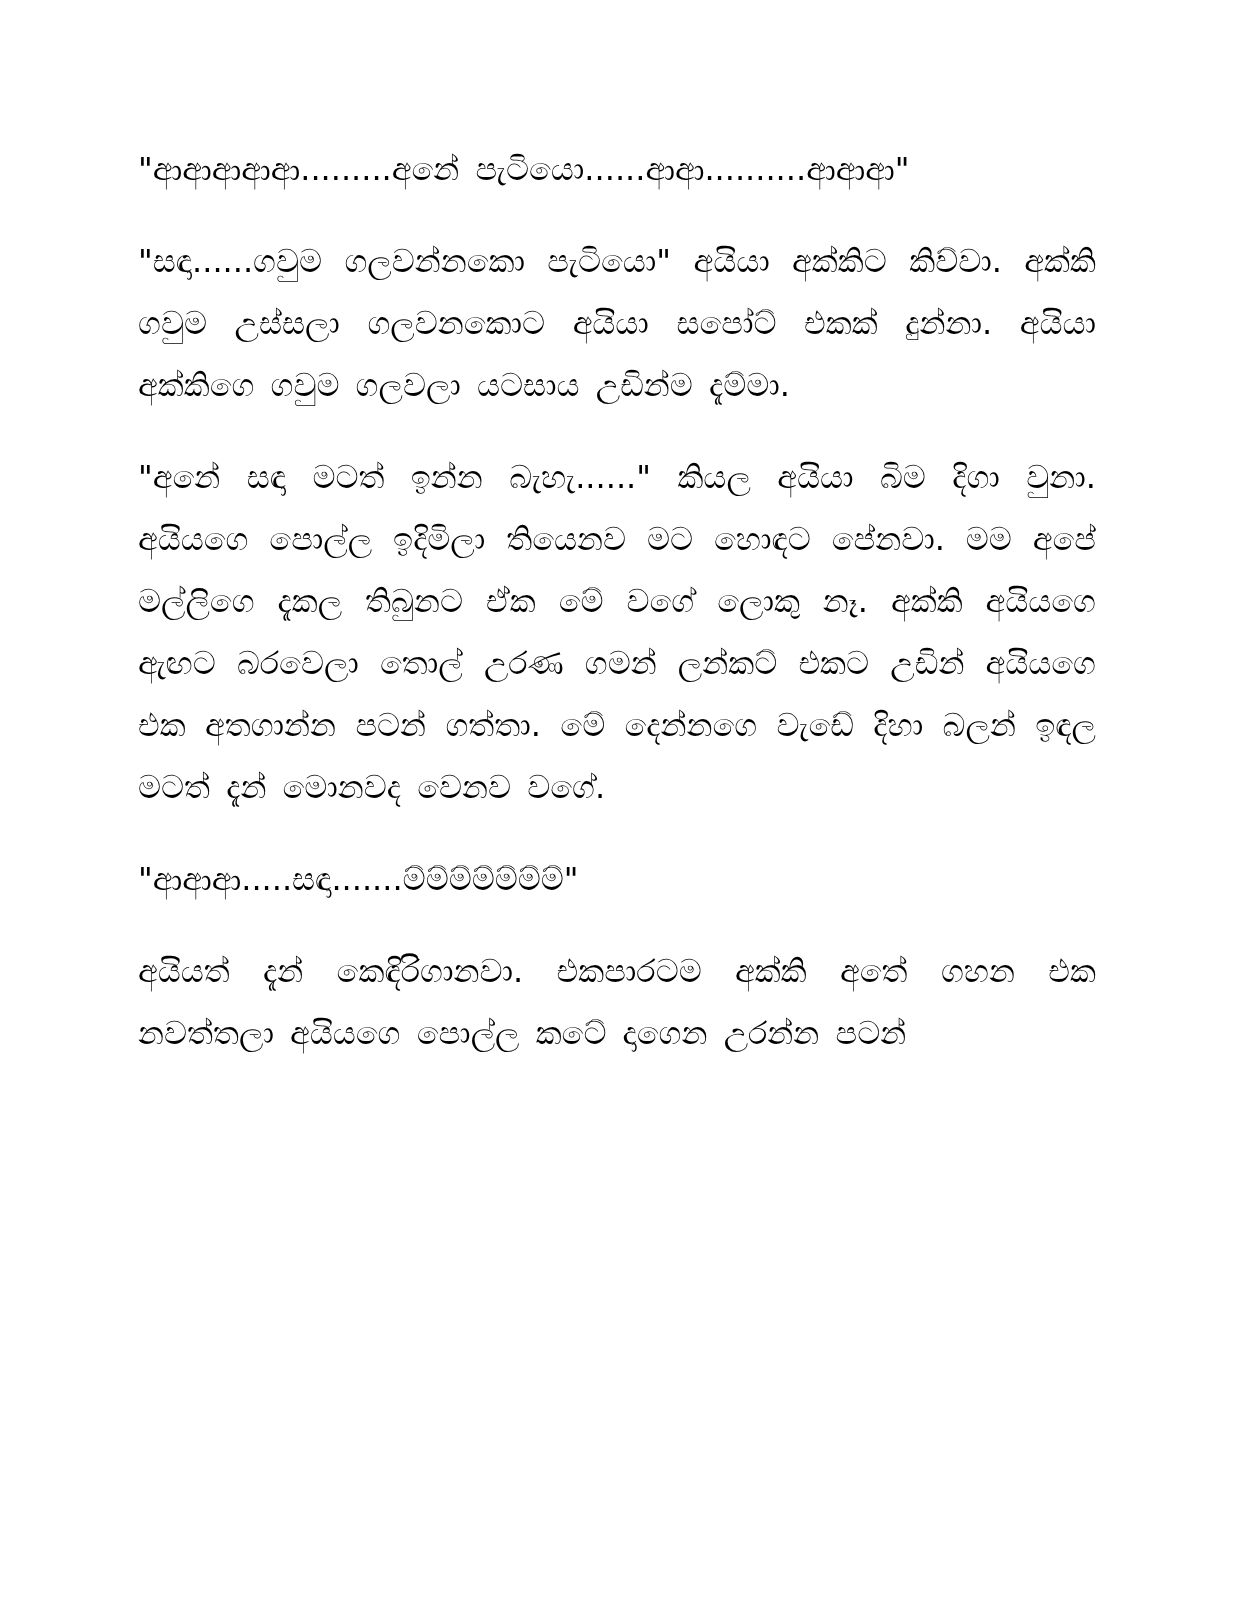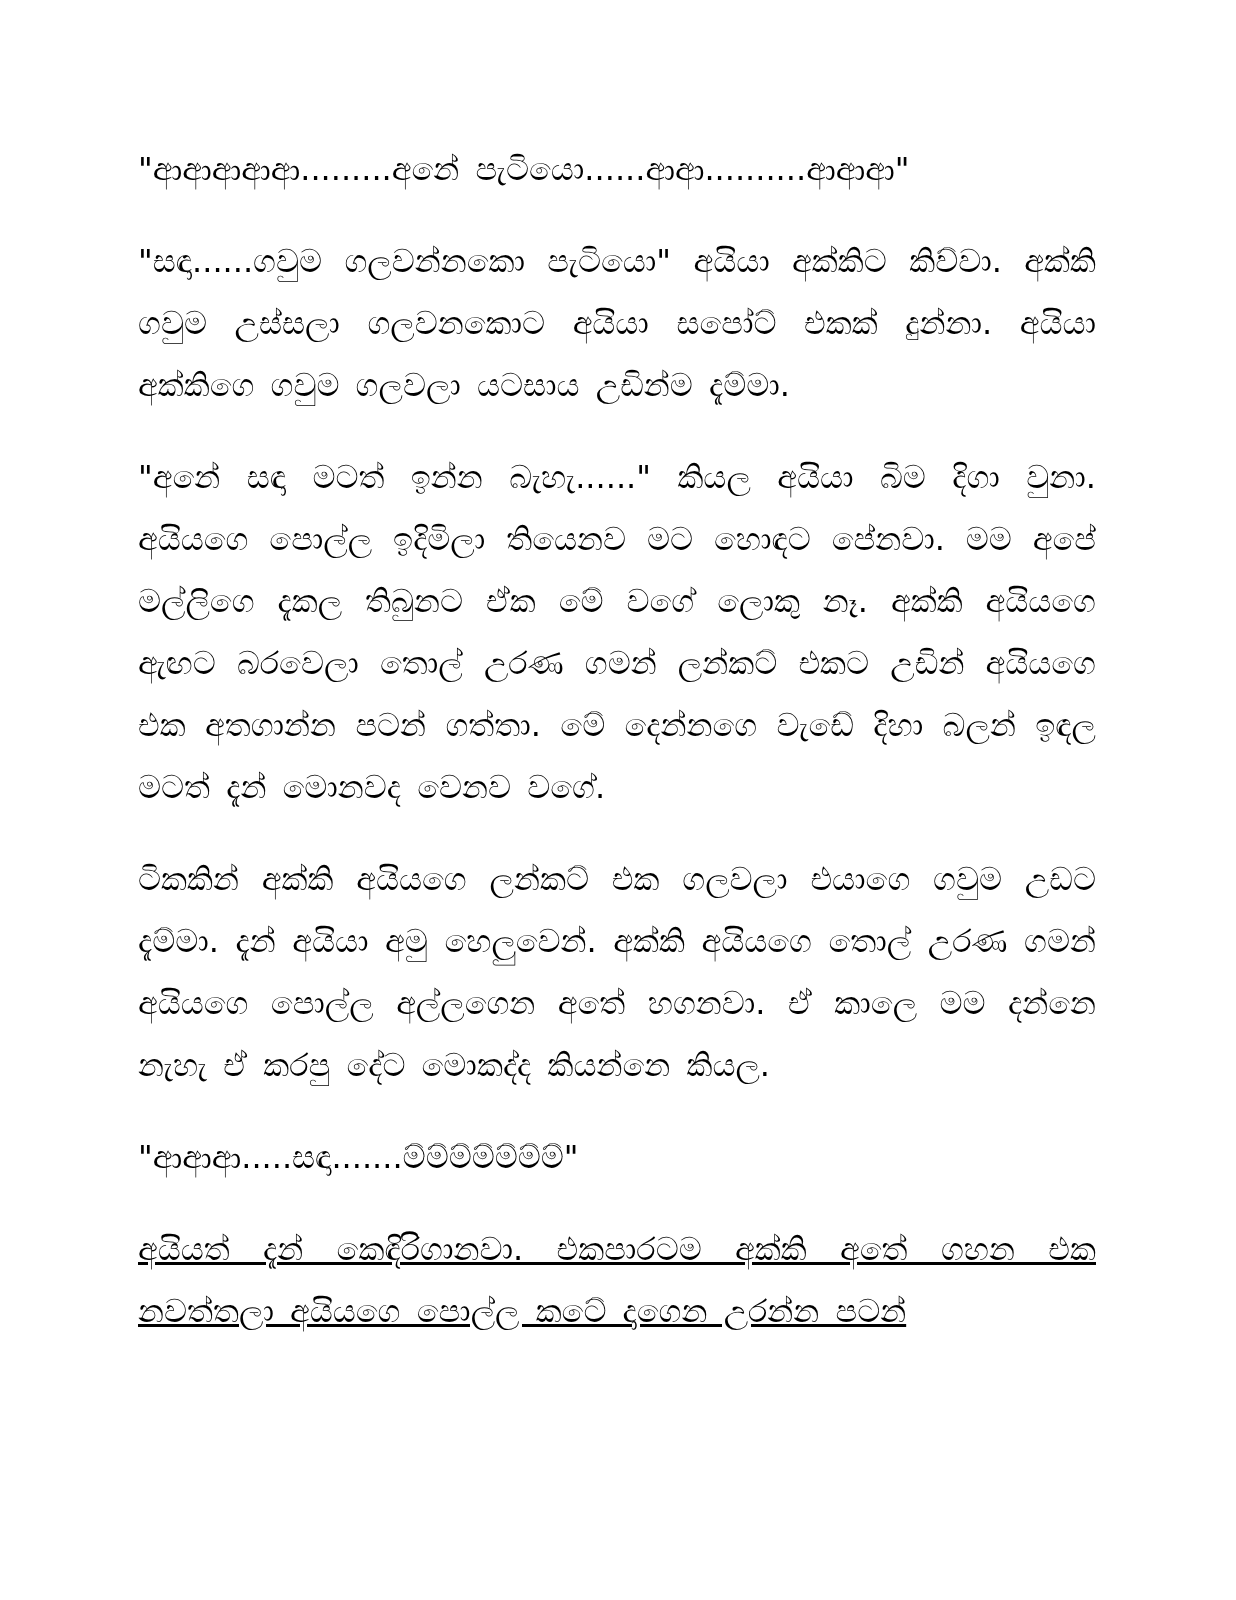--- a/index.html
+++ b/index.html
@@ -29,26 +29,24 @@
     text-align: justify;
     text-justify: inter-word;
     word-spacing: 6px;
     color: #000000;
   }
   .para.dialogue {
     text-align: left;
   }
   .para:last-child {
     margin-bottom: 0;
-    text-decoration: underline;
   }
 </style>
 </head>
 <body>
 
 <div class="page">
   <p class="para dialogue">"ආආආආආ.........අනේ පැටියො......ආආ..........ආආආ"</p>
   <p class="para">"සඳා......ගවුම ගලවන්නකො පැටියො" අයියා අක්කිට කිව්වා. අක්කි ගවුම උස්සලා ගලවනකොට අයියා සපෝට් එකක් දුන්නා. අයියා අක්කිගෙ ගවුම ගලවලා යටසාය උඩින්ම දැම්මා.</p>
   <p class="para">"අනේ සඳා මටත් ඉන්න බැහැ......" කියල අයියා බිම දිගා වුනා. අයියගෙ පොල්ල ඉදිමිලා තියෙනව මට හොඳට පේනවා. මම අපේ මල්ලිගෙ දැකල තිබුනට ඒක මේ වගේ ලොකු නෑ. අක්කි අයියගෙ ඇඟට බරවෙලා තොල් උරණ ගමන් ලන්කට් එකට උඩින් අයියගෙ එක අතගාන්න පටන් ගත්තා. මේ දෙන්නගෙ වැඩේ දිහා බලන් ඉඳල මටත් දැන් මොනවද වෙනව වගේ.</p>
-  <p class="para">ටිකකින් අක්කි අයියගෙ ලන්කට් එක ගලවලා එයාගෙ ගවුම උඩට දැම්මා. දැන් අයියා අමු හෙලුවෙන්. අක්කි අයියගෙ තොල් උරණ ගමන් අයියගෙ පොල්ල අල්ලගෙන අතේ හගනවා. ඒ කාලෙ මම දන්නෙ නැහැ ඒ කරපු දේට මොකද්ද කියන්නෙ කියල.</p>
   <p class="para dialogue">"ආආආ.....සඳා.......ම්ම්ම්ම්ම්ම්ම්"</p>
   <p class="para">අයියත් දැන් කෙඳිරිගානවා. එකපාරටම අක්කි අතේ ගහන එක නවත්තලා අයියගෙ පොල්ල කටේ දාගෙන උරන්න පටන්</p>
 </div>
 
 </body></html>

